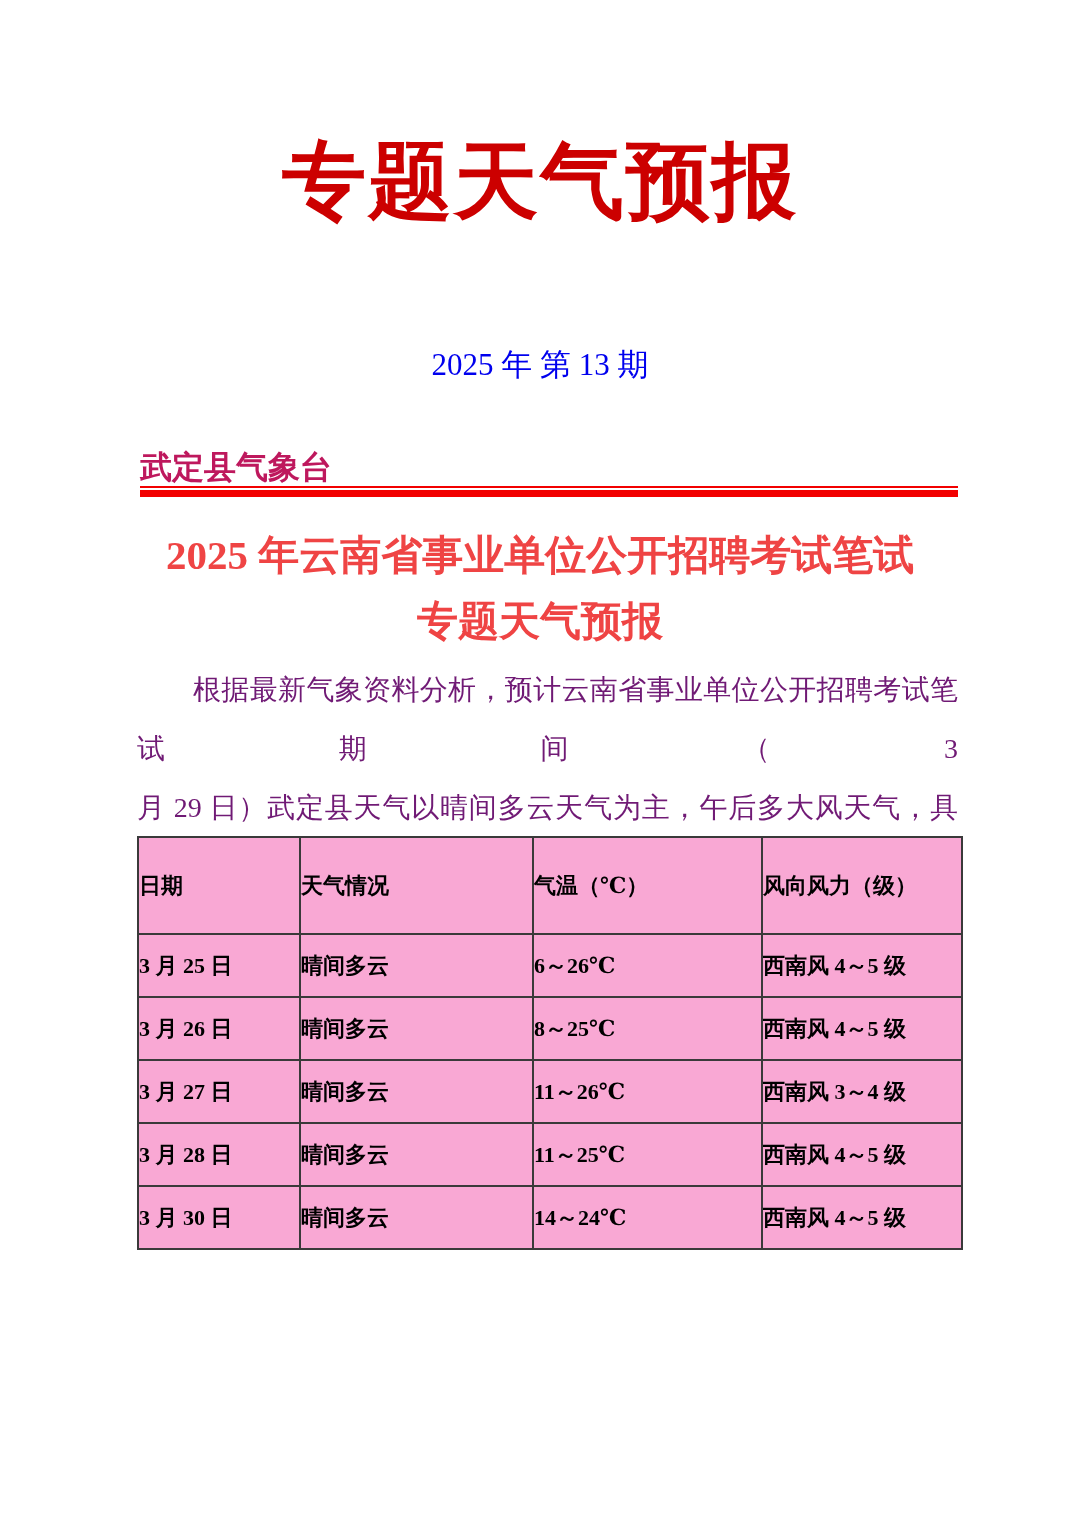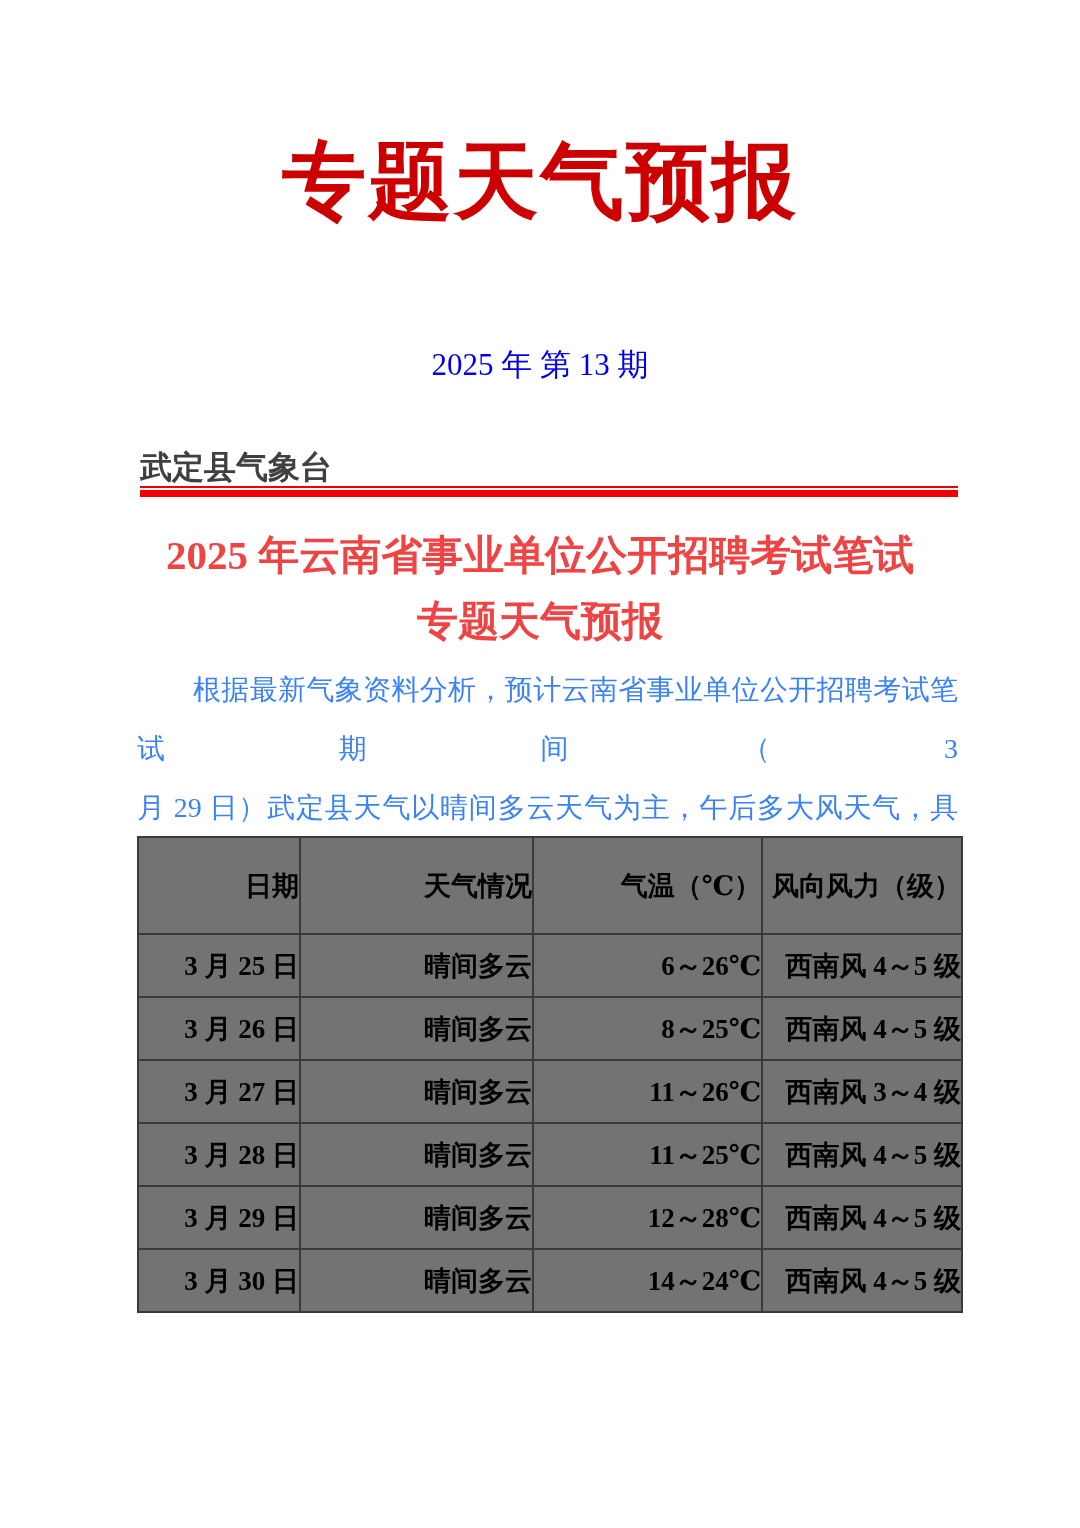--- a/index.html
+++ b/index.html
@@ -23,56 +23,56 @@
     position: absolute; top: 340px; left: 0; width: 1080px;
     text-align: center;
     font-size: 31px; color: #0000ee; line-height: 50px;
   }
 
   .agency-row {
     position: absolute; top: 446px; left: 140px; width: 818px;
     display: flex; justify-content: space-between; align-items: flex-end;
     height: 44px;
   }
-  .agency-name { font-size: 32px; font-weight: bold; color: #404040; }
+  .agency-name { font-size: 32px; font-weight: bold; color: #be185d; }
   .issue-date  { font-size: 30px; color: #0000ee; }
 
   .red-rule { position: absolute; top: 486px; left: 140px; width: 818px; }
   .red-rule .thin  { height: 2px; background: #f20000; }
   .red-rule .gap   { height: 2px; background: #ffffff; }
   .red-rule .thick { height: 7px; background: #f20000; }
 
   .report-heading {
     position: absolute; top: 522px; left: 0; width: 1080px;
     text-align: center; color: #ef4444;
     font-size: 41px; font-weight: bold; line-height: 66px;
   }
 
   .forecast-paragraph {
     position: absolute; top: 660px; left: 137px; width: 821px;
-    font-size: 28px; color: #3b82f6;
+    font-size: 28px; color: #701a75;
   }
   .para-line { line-height: 59px; white-space: nowrap; }
   .para-line.justify { text-align: justify; text-align-last: justify; white-space: normal; }
   .para-line.first { text-indent: 2em; }
 
   table.weather {
     position: absolute; top: 836px; left: 137px;
     width: 824px; table-layout: fixed;
     border-collapse: collapse;
   }
   table.weather col.c1 { width: 162px; }
   table.weather col.c2 { width: 233px; }
   table.weather col.c3 { width: 229px; }
   table.weather col.c4 { width: 200px; }
   table.weather th, table.weather td {
     border: 2px solid #3a3a3a;
-    text-align: right; vertical-align: middle;
-    font-size: 27px; font-weight: bold; color: #000000;
-    background: #737373;
+    text-align: left; vertical-align: middle;
+    font-size: 22px; font-weight: bold; color: #000000;
+    background: #f9a8d4;
   }
   table.weather th { height: 97px; }
   table.weather td { height: 63px; }
 </style>
 </head>
 <body>
 
 <div class="page">
 
   <div class="doc-title">专题天气预报</div>
@@ -134,26 +134,20 @@
           <td>11～26℃</td>
           <td>西南风 3～4 级</td>
         </tr>
         <tr>
           <td>3 月 28 日</td>
           <td>晴间多云</td>
           <td>11～25℃</td>
           <td>西南风 4～5 级</td>
         </tr>
         <tr>
-          <td>3 月 29 日</td>
-          <td>晴间多云</td>
-          <td>12～28℃</td>
-          <td>西南风 4～5 级</td>
-        </tr>
-        <tr>
           <td>3 月 30 日</td>
           <td>晴间多云</td>
           <td>14～24℃</td>
           <td>西南风 4～5 级</td>
         </tr>
       </tbody>
   </table>
 
 </div>
 

